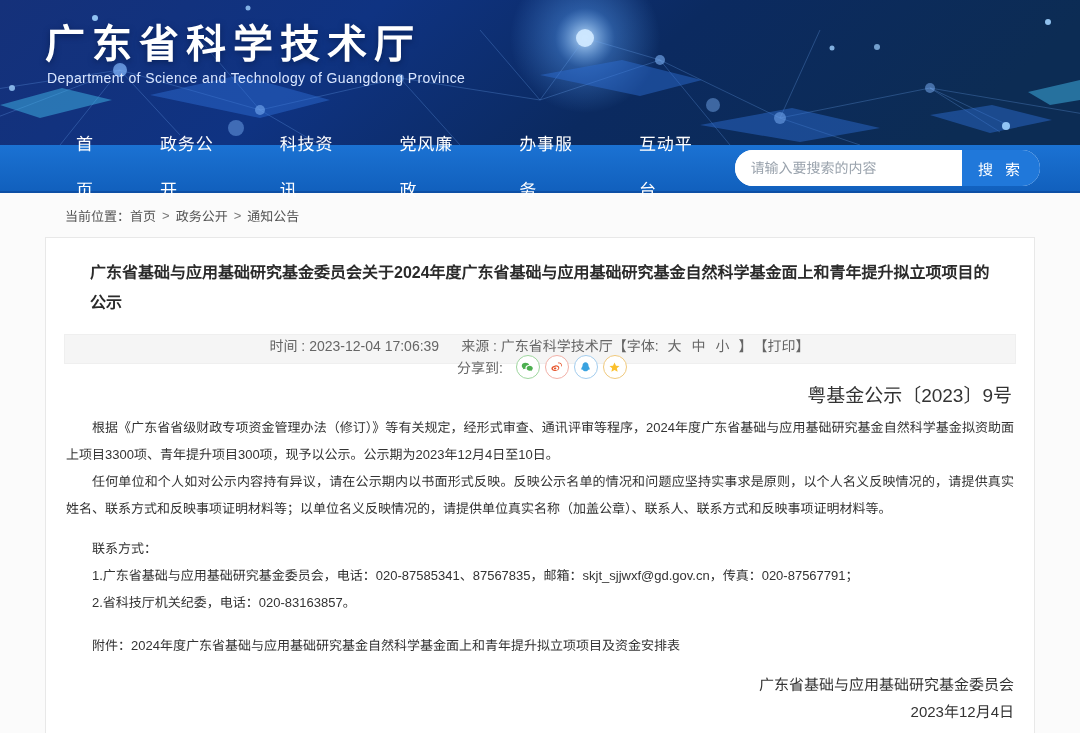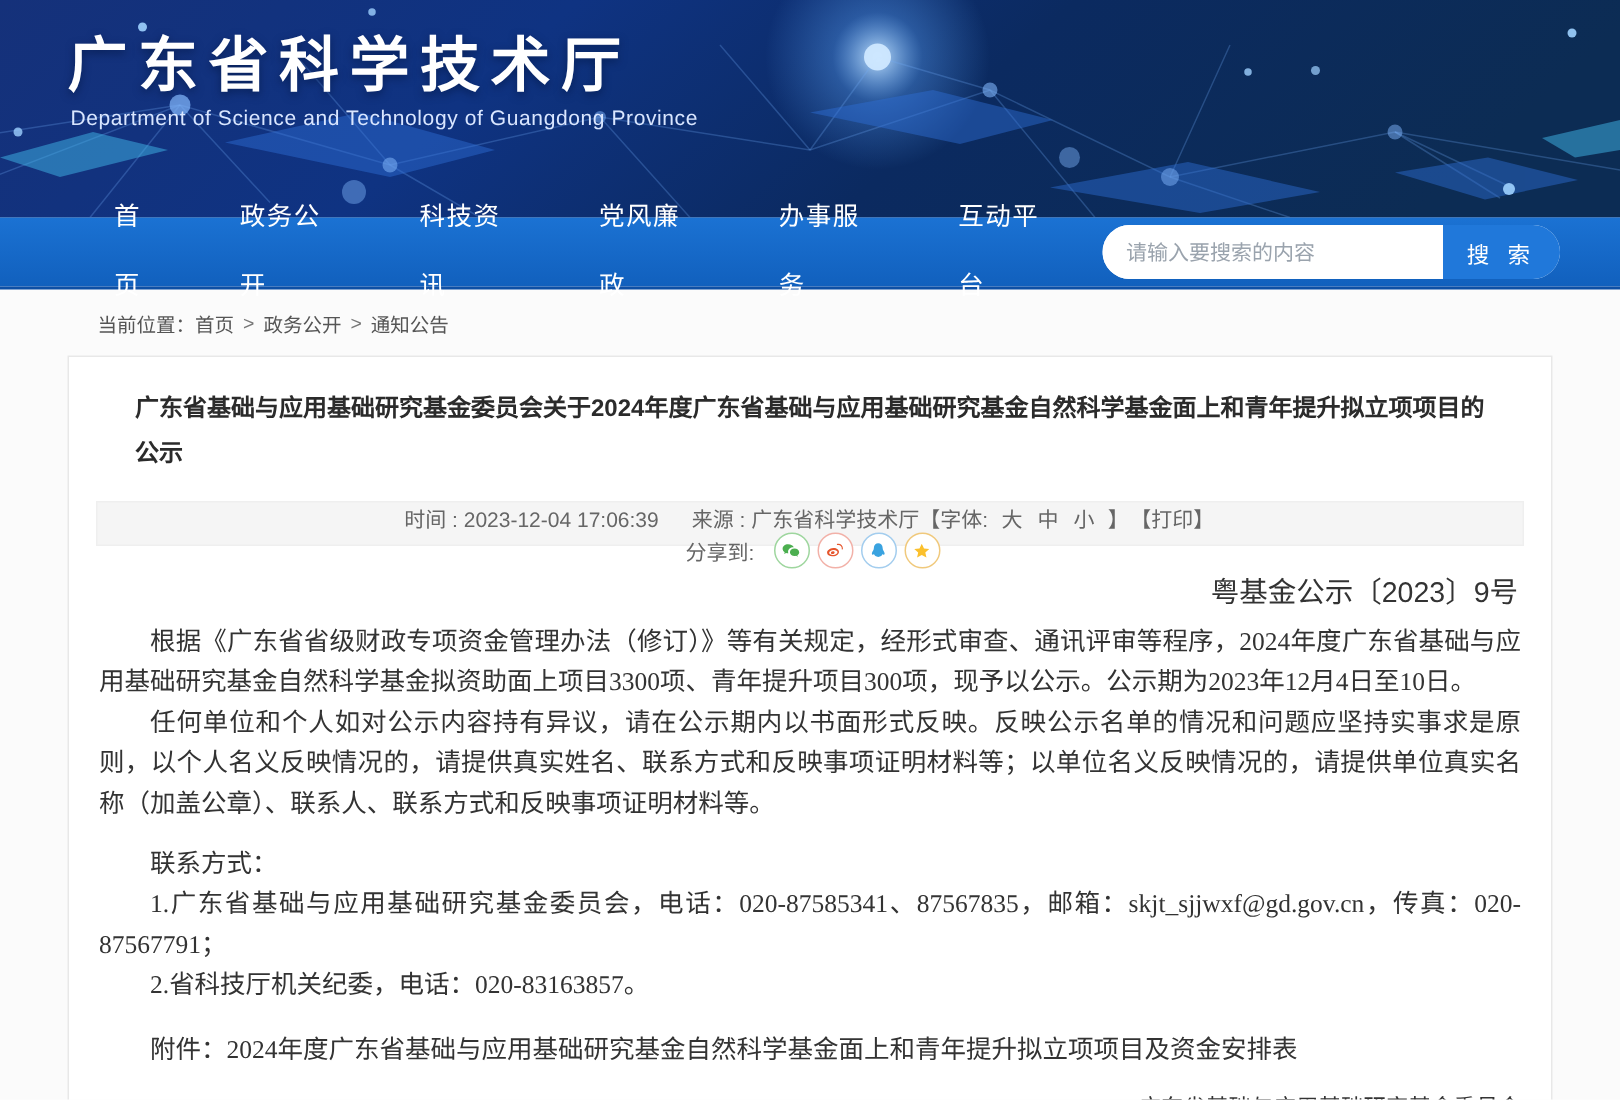--- a/index.html
+++ b/index.html
@@ -50,22 +50,22 @@
   .share-label{margin-right:8px;color:#666;}
   .share-ic{width:24px;height:24px;border-radius:50%;background:#fff;display:flex;
     align-items:center;justify-content:center;margin-left:5px;cursor:pointer;box-sizing:border-box;}
   .share-ic svg{width:15px;height:15px;display:block;}
   .ic-wechat{border:1px solid #9ed69e;}
   .ic-weibo{border:1px solid #f2b1a8;}
   .ic-qq{border:1px solid #a3cdee;}
   .ic-qzone{border:1px solid #f0c97c;}
 
   .doc-number{margin-top:20px;text-align:right;padding-right:4px;font-size:19px;color:#333;line-height:24px;}
-  .para{margin:0;padding:0 2px;font-size:17px;color:#333;line-height:27px;
-    text-indent:2em;text-align:justify;font-family:Liberation Serif, serif;}
+  .para{margin:0;padding:0 2px;font-size:13px;color:#333;line-height:27px;
+    text-indent:2em;text-align:justify;}
   .para.first{margin-top:6px;}
   .contact-heading{margin-top:13px;}
   .attachment{margin-top:16px;}
   .signature{margin:12px 2px 0;font-size:15px;color:#333;line-height:27px;text-align:right;}
   .sig-date{margin:0 2px;font-size:15px;color:#333;line-height:27px;text-align:right;}
 </style>
 </head>
 <body>
 
 <header class="banner">

